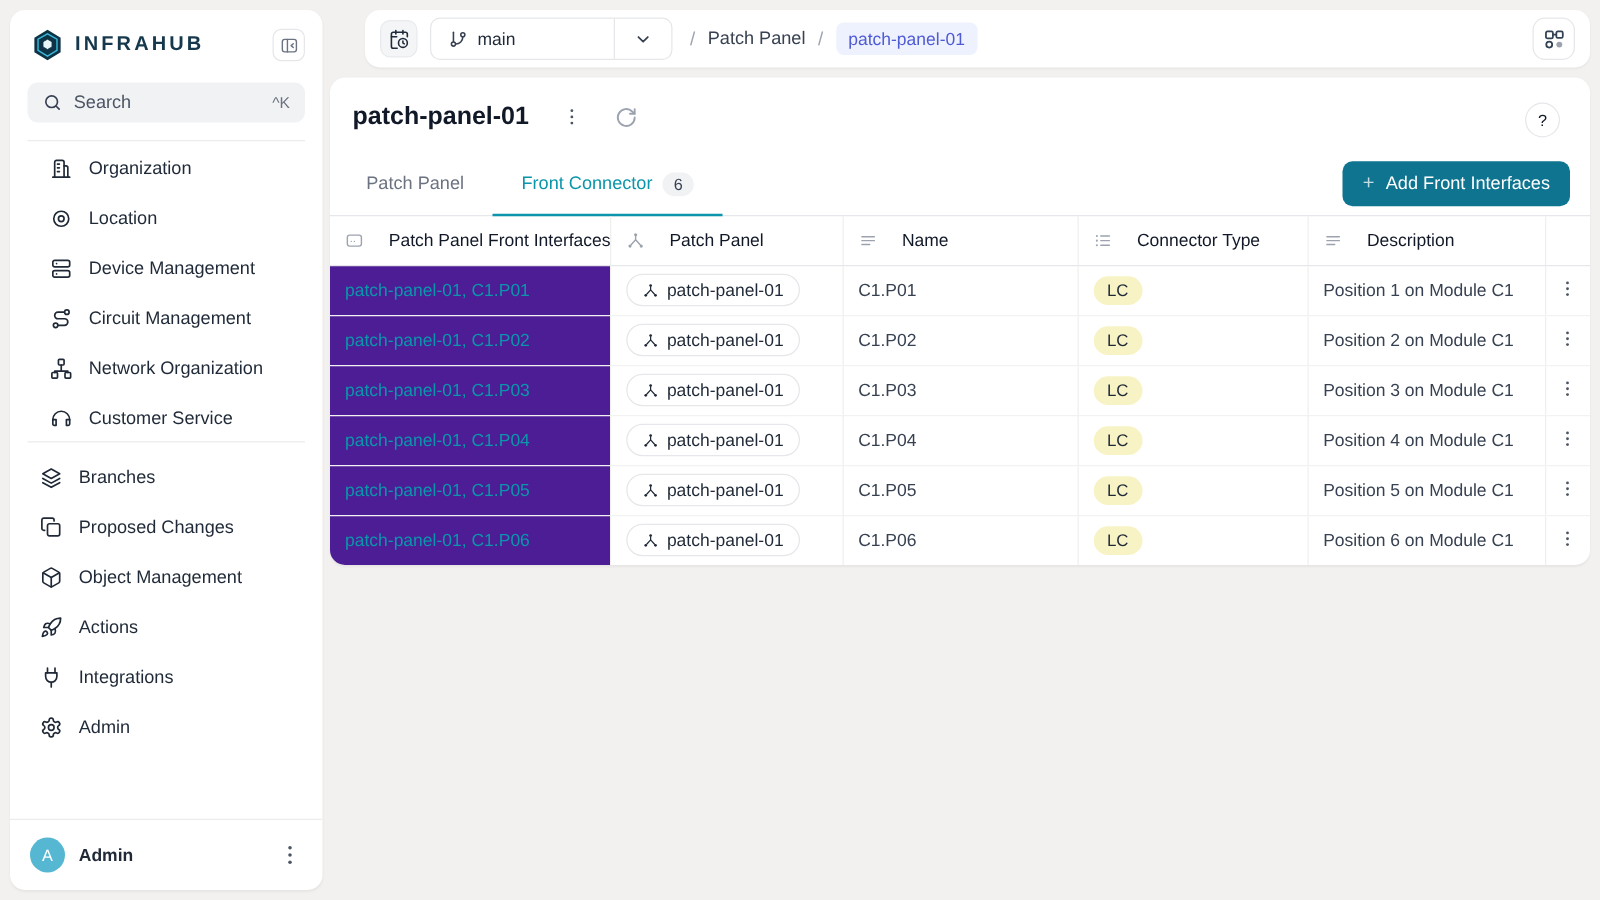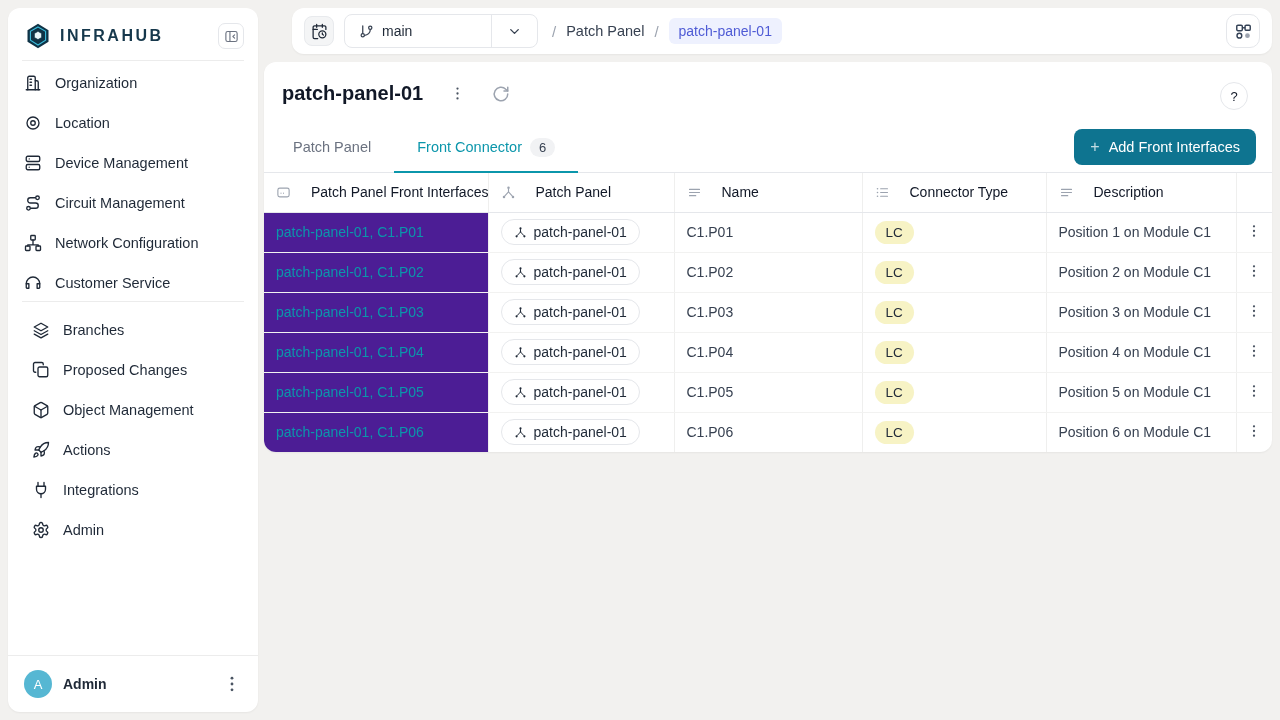--- a/index.html
+++ b/index.html
@@ -25,21 +25,21 @@
     display:flex; align-items:center; padding:0 12px; gap:9px; cursor:pointer; }
   .search-box .s-icon { color:#374151; }
   .search-text { color:#4b5563; font-size:14.5px; flex:1; }
   .search-kbd { color:#6b7280; font-size:12.5px; }
   .side-divider { border-top:1px solid #ececec; margin:0 14px; }
   .side-groups { flex:1; display:flex; flex-direction:column; overflow:hidden; }
   .side-group { padding-top:2px; }
   .side-group.g0 { height:240px; overflow:hidden; }
   .side-group.g1 { padding-top:8px; }
   .side-item { height:40px; display:flex; align-items:center; gap:13px; cursor:pointer; font-size:14.5px; color:#1f2937; }
-  .g0 .side-item { padding-left:16px; }
+  .g0 .side-item { padding-left:32px; }
   .g1 .side-item { padding-left:24px; }
   .s-icon { width:18px; height:18px; display:inline-flex; flex:0 0 auto; }
   .s-icon svg { width:100%; height:100%; }
   .spacer { flex:1; }
   .user-row { border-top:1px solid #ececec; padding:14px 16px; display:flex; align-items:center; gap:11px; }
   .avatar { width:28px; height:28px; border-radius:50%; background:var(--avatar-bg,#56b7d3); color:#fff;
     display:flex; align-items:center; justify-content:center; font-size:13px; }
   .user-name { font-weight:700; font-size:14px; flex:1; }
   .icon-btn-bare { background:none; border:none; color:#4b5563; width:20px; height:20px; cursor:pointer; padding:0; }
   .icon-btn-bare svg { width:100%; height:100%; }
@@ -118,20 +118,30 @@
       <span style="display:flex">
         <svg viewBox="0 0 24 24" fill="none" stroke="currentColor" stroke-width="1.8" stroke-linecap="round" stroke-linejoin="round">
             <rect x="3" y="4" width="18" height="16" rx="3"></rect>
             <path d="M9.5 4v16"></path>
             <path d="m17 9.5-2.8 2.5 2.8 2.5"></path>
           </svg>
       </span>
     </button>
   </div>
 
+  <div class="search-box">
+    <span class="s-icon" style="width:16px;height:16px">
+      <svg viewBox="0 0 24 24" fill="none" stroke="currentColor" stroke-width="2" stroke-linecap="round">
+          <circle cx="11" cy="11" r="7"></circle>
+          <path d="m20 20-3.5-3.5"></path>
+        </svg>
+    </span>
+    <span class="search-text">Search</span>
+    <span class="search-kbd">^K</span>
+  </div>
   <div class="side-divider"></div>
 
   <div class="side-groups">
       <div class="side-group g0">
         <div class="side-item">
           <span class="s-icon">
             <svg viewBox="0 0 24 24" fill="none" stroke="currentColor" stroke-width="1.8" stroke-linecap="round" stroke-linejoin="round">
               <path d="M5 21V5a2 2 0 0 1 2-2h6a2 2 0 0 1 2 2v16"></path>
               <path d="M15 9h2a2 2 0 0 1 2 2v10"></path>
               <path d="M3 21h18"></path>
@@ -171,21 +181,21 @@
         </div>
         <div class="side-item">
           <span class="s-icon">
             <svg viewBox="0 0 24 24" fill="none" stroke="currentColor" stroke-width="1.8" stroke-linecap="round" stroke-linejoin="round">
               <rect x="9" y="2" width="6" height="6" rx="1"></rect>
               <rect x="2" y="16" width="6" height="6" rx="1"></rect>
               <rect x="16" y="16" width="6" height="6" rx="1"></rect>
               <path d="M5 16v-1.5h14V16M12 8v6.5"></path>
             </svg>
           </span>
-          <span class="s-label">Network Configuration</span>
+          <span class="s-label">Network Organization</span>
         </div>
         <div class="side-item">
           <span class="s-icon">
             <svg viewBox="0 0 24 24" fill="none" stroke="currentColor" stroke-width="1.8" stroke-linecap="round" stroke-linejoin="round">
               <path d="M3 13a9 9 0 0 1 18 0"></path>
               <path d="M3 13h3.5v6H4.5A1.5 1.5 0 0 1 3 17.5zM21 13h-3.5v6h1.5a1.5 1.5 0 0 0 2-1.5z"></path>
             </svg>
           </span>
           <span class="s-label">Customer Service</span>
         </div>

